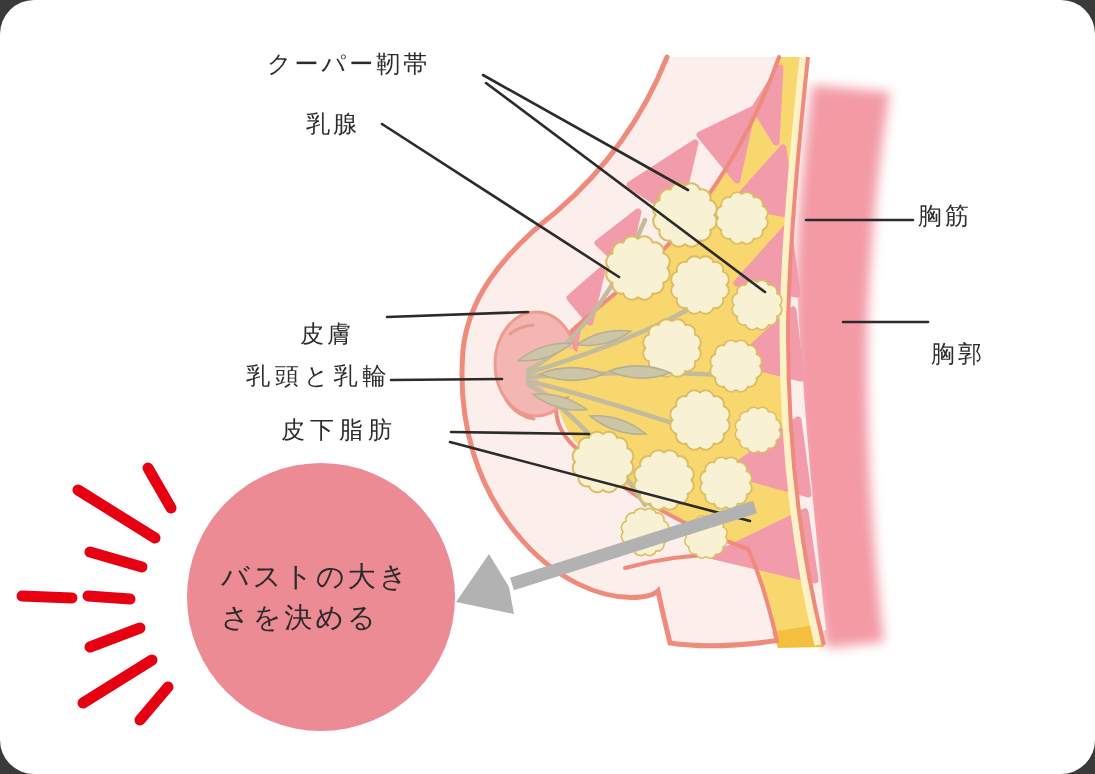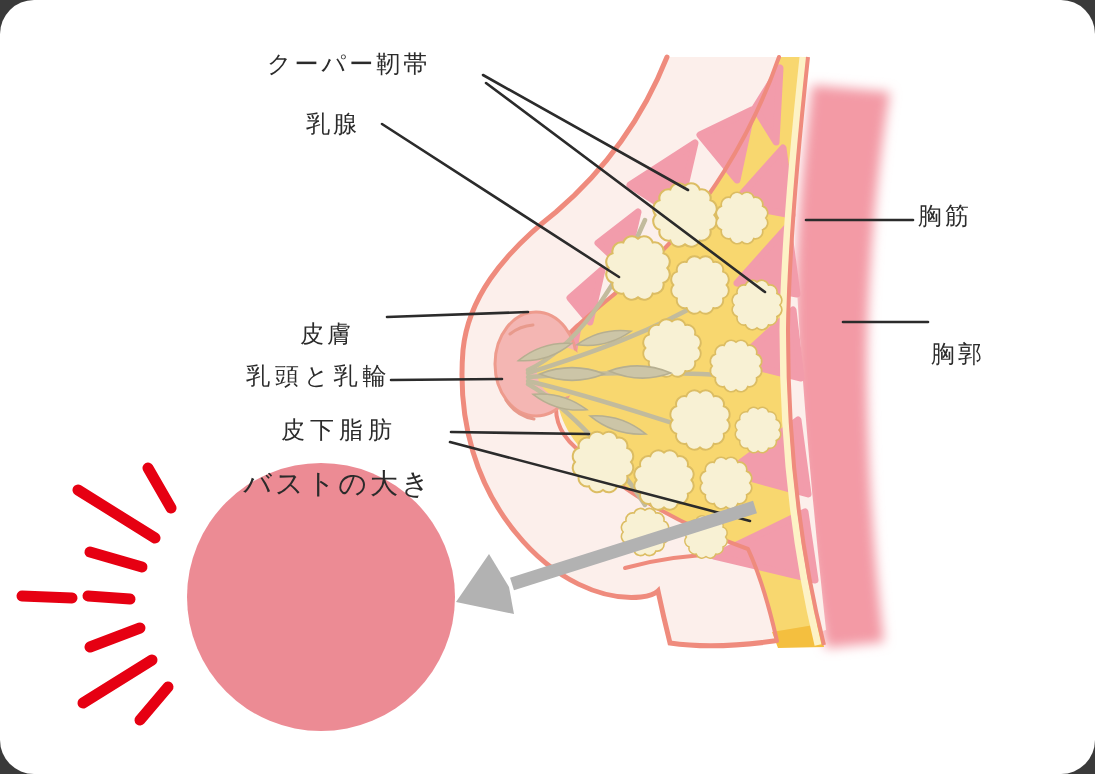--- a/index.html
+++ b/index.html
@@ -21,21 +21,21 @@
     white-space:nowrap;
     line-height:1;
   }
   .callout-circle{
     position:absolute;
     left:187px;top:463px;
     width:268px;height:268px;
     border-radius:50%;
     background:#ec8b94;
     display:flex;
-    flex-direction:row;
+    flex-direction:column;
     justify-content:center;
     align-items:flex-start;
     padding-left:34px;
     box-sizing:border-box;
   }
   .callout-circle .line{
     font-size:28px;
     font-weight:500;
     color:#2b2b2b;
     letter-spacing:3px;
@@ -170,15 +170,16 @@
   <div class="lbl" style="left:267px;top:52px;">クーパー靭帯</div>
   <div class="lbl" style="left:306px;top:104px;margin-top:8px;">乳腺</div>
   <div class="lbl" style="left:300px;top:302px;margin-top:20px;">皮膚</div>
   <div class="lbl" style="left:207px;top:364px;letter-spacing:5px;margin-left:39px;">乳頭と乳輪</div>
   <div class="lbl" style="left:281px;top:418px;letter-spacing:5px;text-align:center;">皮下脂肪</div>
   <div class="lbl" style="left:918px;top:204px;">胸筋</div>
   <div class="lbl" style="left:931px;top:306px;margin-top:36px;">胸郭</div>
 
   <div class="callout-circle">
     <span class="line">バストの大き</span>
+    <span class="line">さを決める</span>
   </div>
 
 </div>
 
 </body></html>

